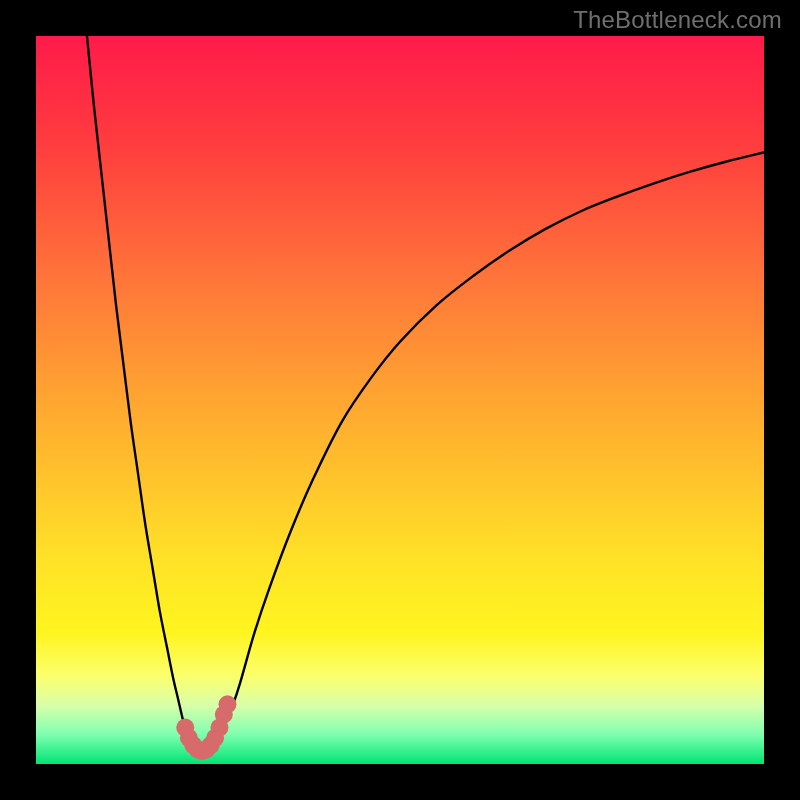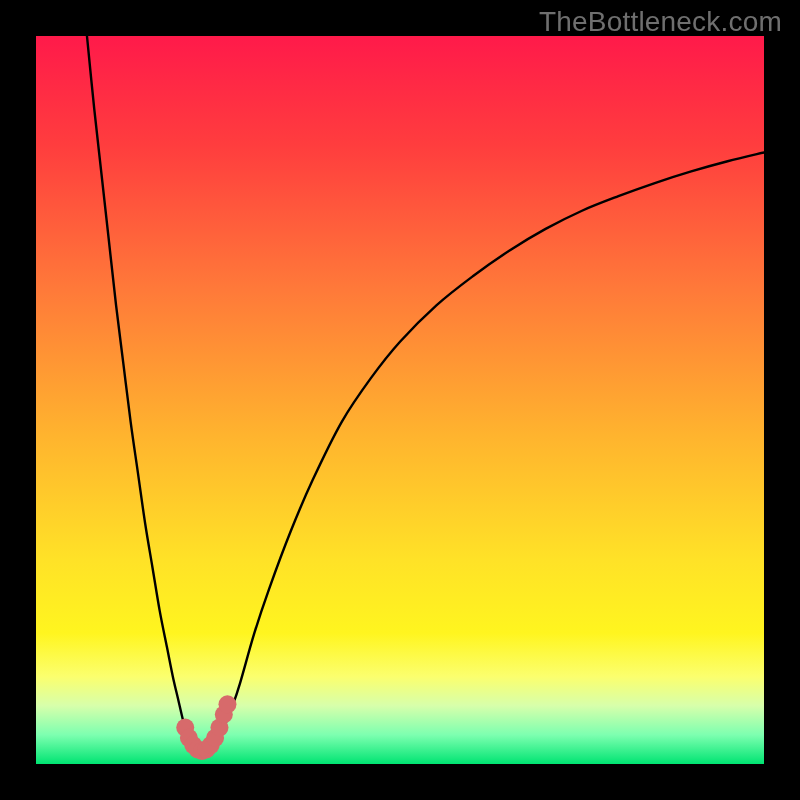--- a/index.html
+++ b/index.html
@@ -23,21 +23,21 @@
     top: 36px;
     left: 36px;
     width: 728px;
     height: 728px;
   }
   .watermark {
     position: absolute;
     top: 6px;
     right: 18px;
     color: #6f6f6f;
-    font-size: 28px;
+    font-size: 24px;
     font-weight: 500;
     letter-spacing: 0.2px;
     user-select: none;
   }
 </style>
 </head>
 <body>
 
 <div class="frame">
 

